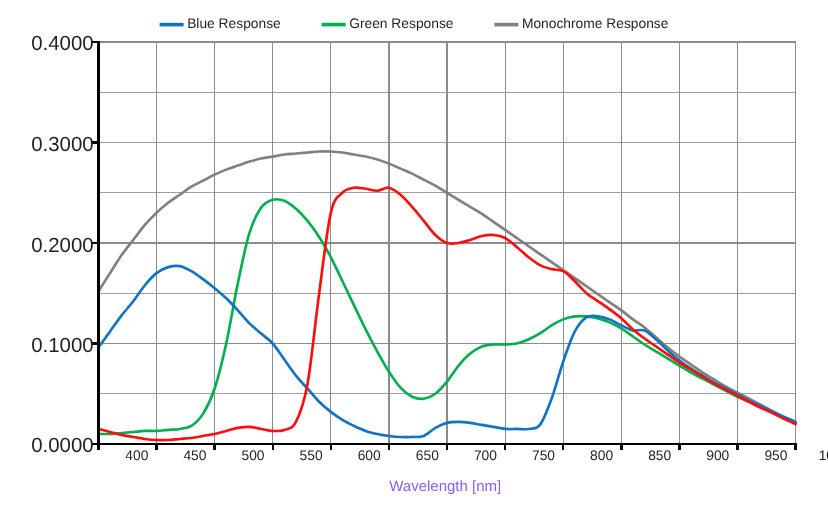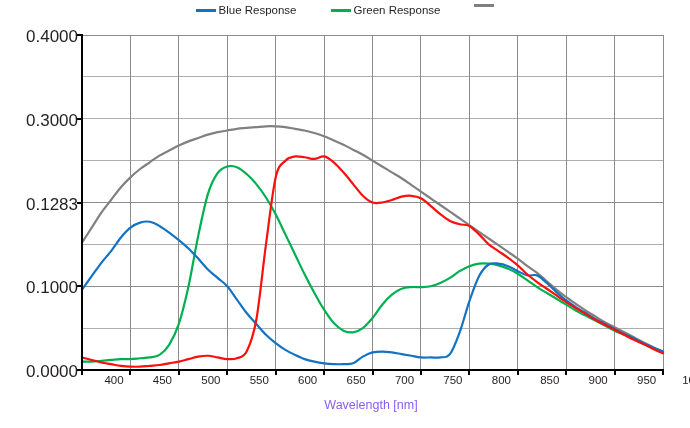--- a/index.html
+++ b/index.html
@@ -23,21 +23,21 @@
 
   
   .legend {
     position: absolute;
     left: 0;
     top: 4px;
     width: 690px;
     height: 22px;
     display: flex;
     justify-content: center;
-    align-items: flex-start;
+    align-items: flex-end;
     gap: 34px;
   }
   .legend-item {
     display: flex;
     align-items: center;
     gap: 3px;
     white-space: nowrap;
   }
   .legend-swatch {
     display: inline-block;
@@ -118,27 +118,28 @@
     <div class="legend-item">
       <span class="legend-swatch" style="background: rgb(18, 114, 196);"></span>
       <span class="legend-label">Blue Response</span>
     </div>
     <div class="legend-item">
       <span class="legend-swatch" style="background: rgb(0, 176, 80);"></span>
       <span class="legend-label">Green Response</span>
     </div>
     <div class="legend-item">
       <span class="legend-swatch" style="background: rgb(128, 128, 128);"></span>
+      <span class="legend-label">Monochrome Response</span>
     </div>
   </div>
 
   <div class="y-ticks" id="y-ticks">
       <div class="y-tick-label" style="top: 362px;">0.0000</div>
       <div class="y-tick-label" style="top: 278.25px; text-align: center;">0.1000</div>
-      <div class="y-tick-label" style="top: 194.5px;">0.1283</div>
+      <div class="y-tick-label" style="top: 194.5px;">0.2000</div>
       <div class="y-tick-label" style="top: 110.75px;">0.3000</div>
       <div class="y-tick-label" style="top: 27px;">0.4000</div>
     </div>
 
   <svg id="plot-svg" width="690" height="428" viewBox="0 0 690 428">
       <rect x="82" y="35" width="581" height="335" fill="#ffffff"></rect>
       <g>
         <line x1="82" x2="663" y1="370" y2="370" stroke="#8c8c8c" stroke-width="1" shape-rendering="crispEdges"></line>
         <line x1="82" x2="663" y1="328.125" y2="328.125" stroke="#8c8c8c" stroke-width="0.7" shape-rendering="crispEdges"></line>
         <line x1="82" x2="663" y1="286.25" y2="286.25" stroke="#8c8c8c" stroke-width="1" shape-rendering="crispEdges"></line>

